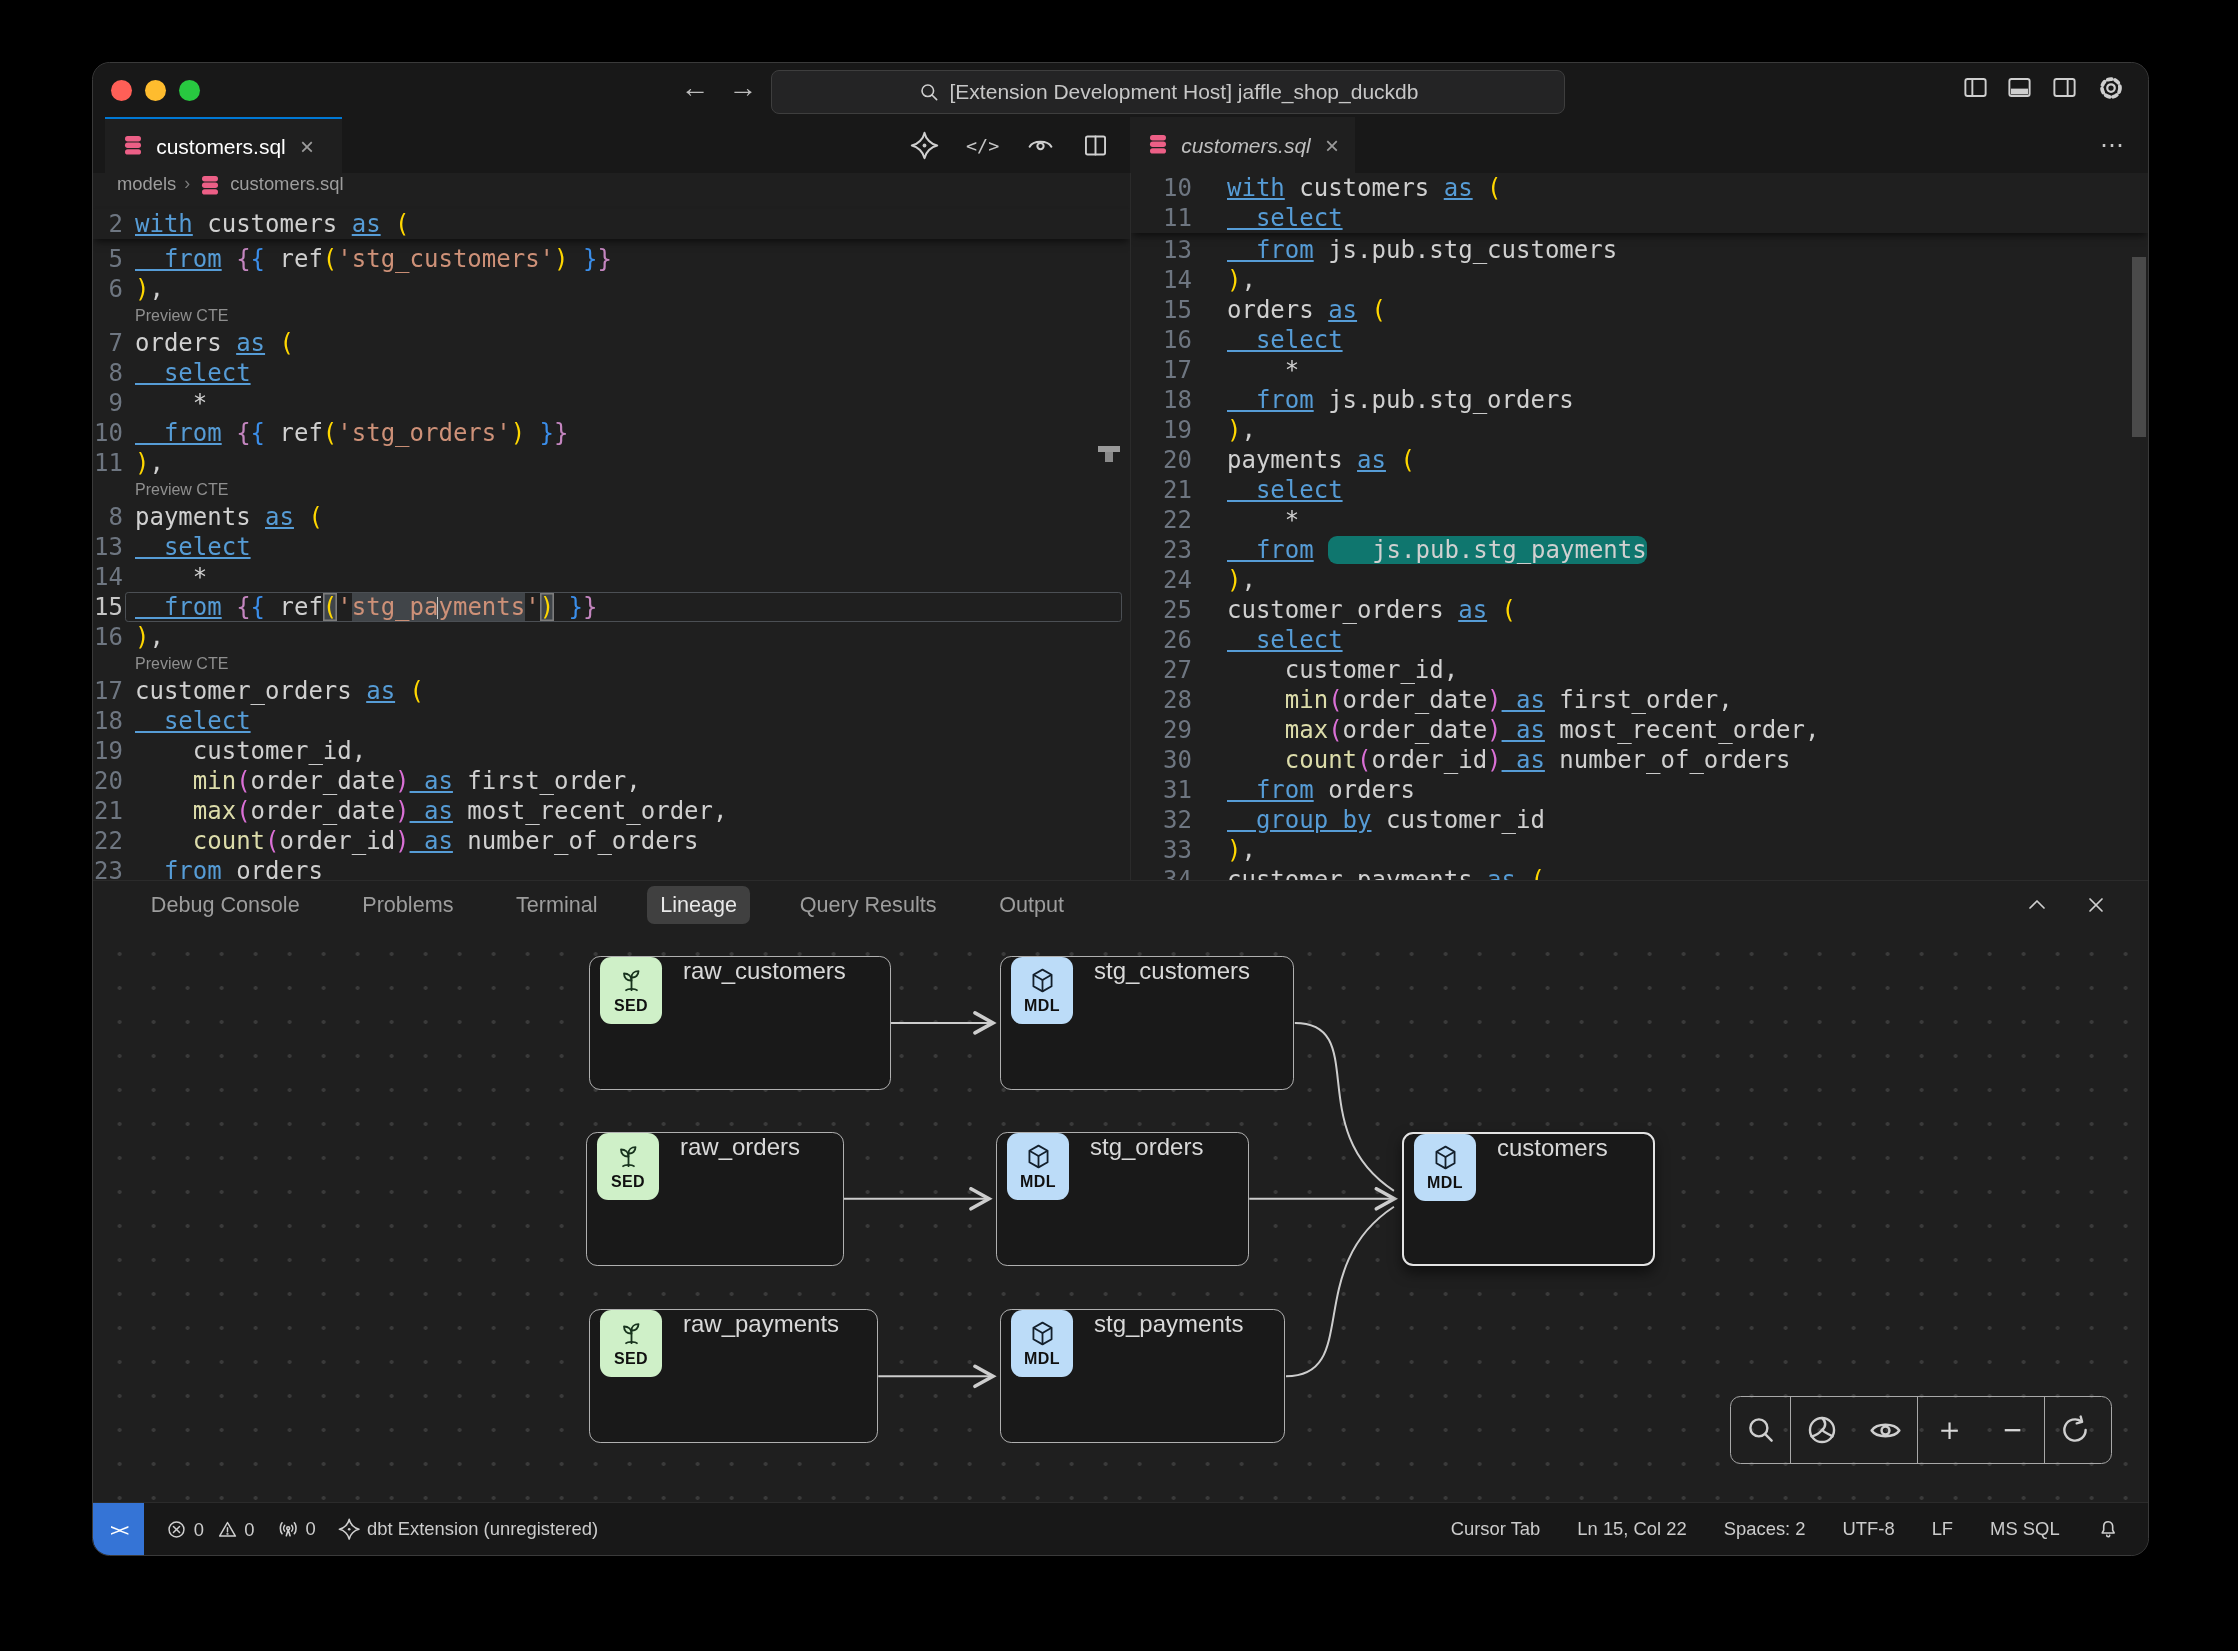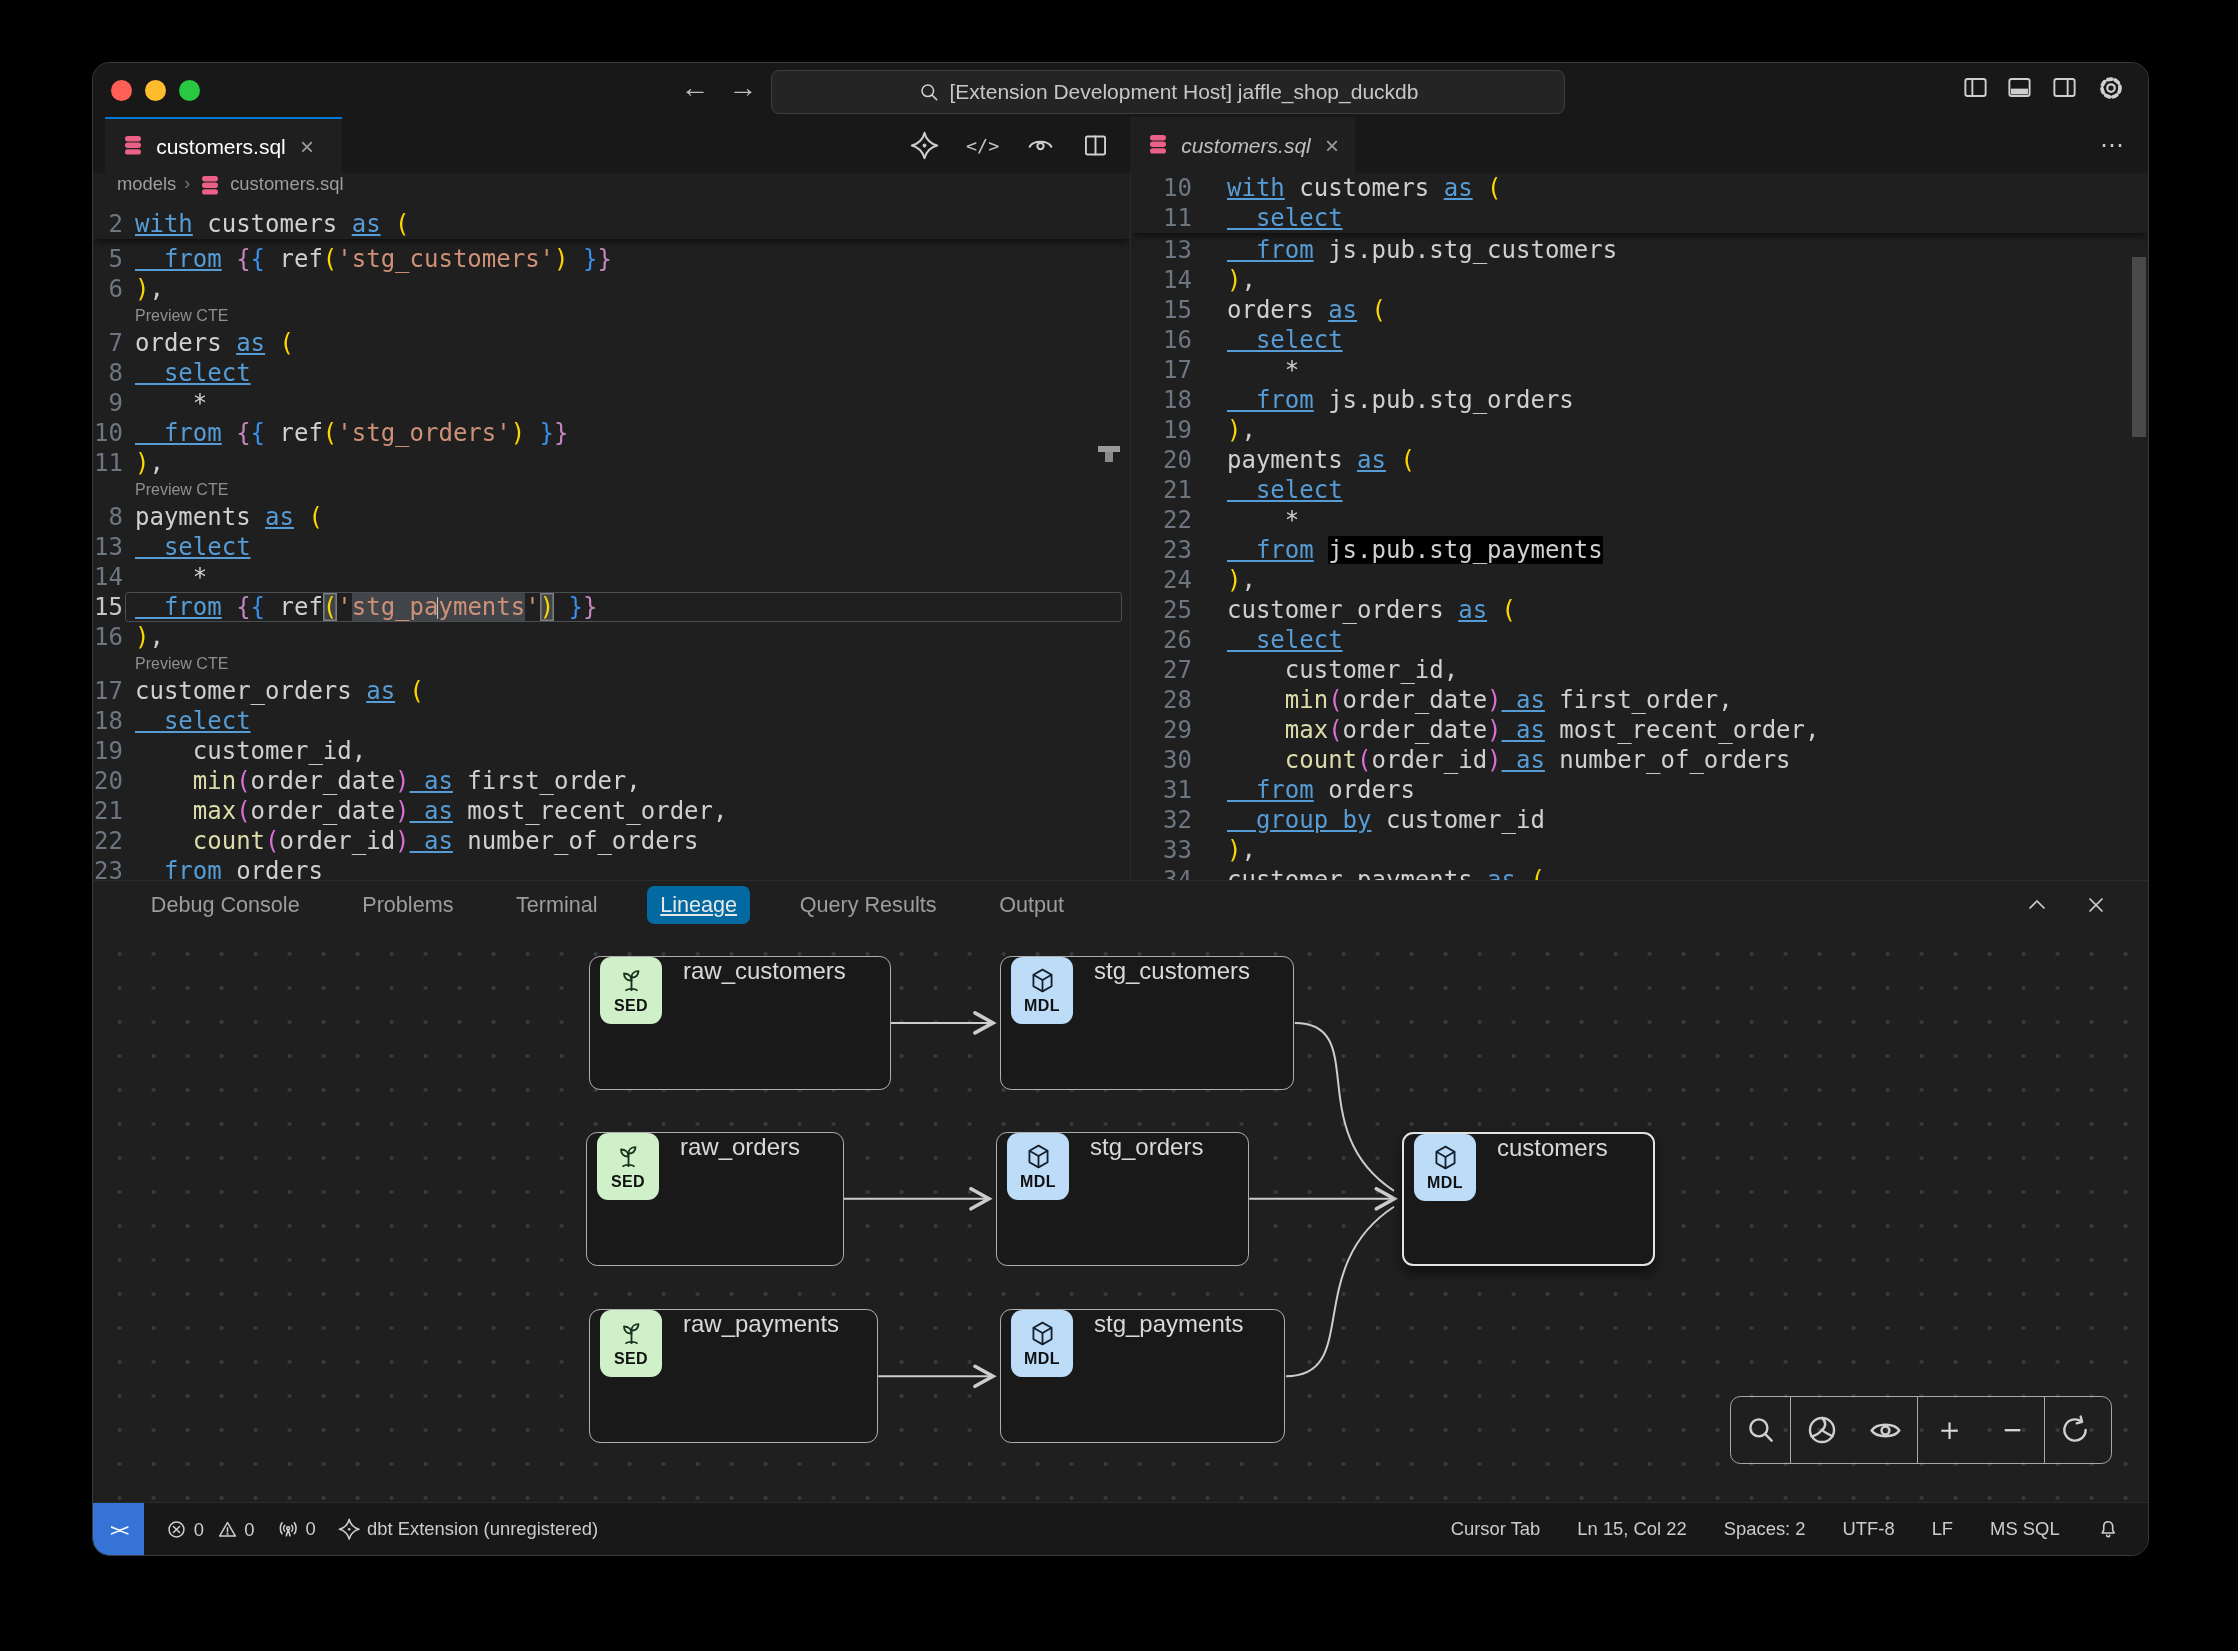--- a/index.html
+++ b/index.html
@@ -45,33 +45,33 @@
   .code{margin-left:12px;}
   .editor-right .code{margin-left:35px;}
   .lens-row{height:24px;line-height:24px;font-size:16px;color:#8f8f8f;padding-left:42px;}
   .sticky{position:relative;z-index:3;background:#1f1f1f;box-shadow:0 5.6px 7.2px -2.4px rgba(0,0,0,.55);}
   .lines{position:relative;margin-top:4.8px;}
   .editor-right .lines{margin-top:2.4px;}
   .t-kw{color:#569cd6;text-decoration:underline;} .t-id{color:#d0d0d0;} .t-fn{color:#dcdcaa;} .t-str{color:#ce9178;}
   .t-g1{color:#ffd700;} .t-g2{color:#da70d6;} .t-jb1{color:#c586c0;} .t-jb2{color:#3b8eea;}
   .t-brk{color:#ffd700;background:#3f4449;box-shadow:inset 0 0 0 1.6px #7d7d7d;}
   .t-selstr{color:#ce9178;background:#414549;}
-  .t-hl{color:#d0d0d0;background:#000000;border-radius:1px;}
+  .t-hl{color:#d0d0d0;background:#0f766e;border-radius:9px;padding-left:44px;}
   .t-caret{display:inline-block;width:2.4px;height:22.4px;background:#c8c8c8;vertical-align:middle;margin:0 -1.2px;}
   .row.cur .ln{color:#c6c6c6;}
   .curbox{position:absolute;left:32px;right:8px;top:0;bottom:0;border:0.8px solid #4b4f54;border-radius:3.2px;pointer-events:none;}
   .ruler-marker{position:absolute;left:1005px;top:273px;width:22.4px;height:5.6px;background:#9a9a9a;}
   .ruler-marker::after{content:"";position:absolute;left:7.2px;top:5.6px;width:8px;height:10.4px;background:#8a8a8a;}
   .vscroll{position:absolute;right:1.6px;top:84px;width:14.4px;height:180px;background:#4a4a4a;}
   
   .panel{position:absolute;left:0;top:817px;right:0;height:622px;background:#1f1f1f;border-top:0.8px solid #2b2b2b;}
   .panel-header{position:absolute;left:16px;top:0;right:0;height:48px;display:flex;align-items:center;
                 padding:0 40px 0 29px;box-sizing:border-box;gap:37px;}
   .ptab{font-size:21.6px;color:#9d9d9d;padding:6.4px 12.8px;border-radius:7.2px;white-space:nowrap;}
-  .ptab.active{background:#0369a1;color:#e8e8e8;text-decoration:underline;}
+  .ptab.active{background:#404040;color:#e8e8e8;}
   .panel-header .spacer{flex:1;}
   .panel-hicons{display:flex;gap:35px;align-items:center;}
   .graph-bg{position:absolute;left:0;top:48px;right:0;bottom:0;background:#1f1f1f;
             background-image:radial-gradient(#3a3a3a 1.8px,transparent 2.2px);background-size:34px 34px;
             background-position:9.6px 8px;}
   
   .lnode{position:absolute;background:#191919;border:1.6px solid #b0b0b0;border-radius:11.2px;
          display:flex;align-items:flex-start;gap:21px;padding-left:10px;box-sizing:border-box;z-index:5;}
   .lnode.selected{border:2.4px solid #e3e3e3;box-shadow:0 6.4px 12.8px rgba(0,0,0,.5);}
   .badge{width:62px;height:67px;border-radius:11.2px;display:flex;flex-direction:column;align-items:center;

